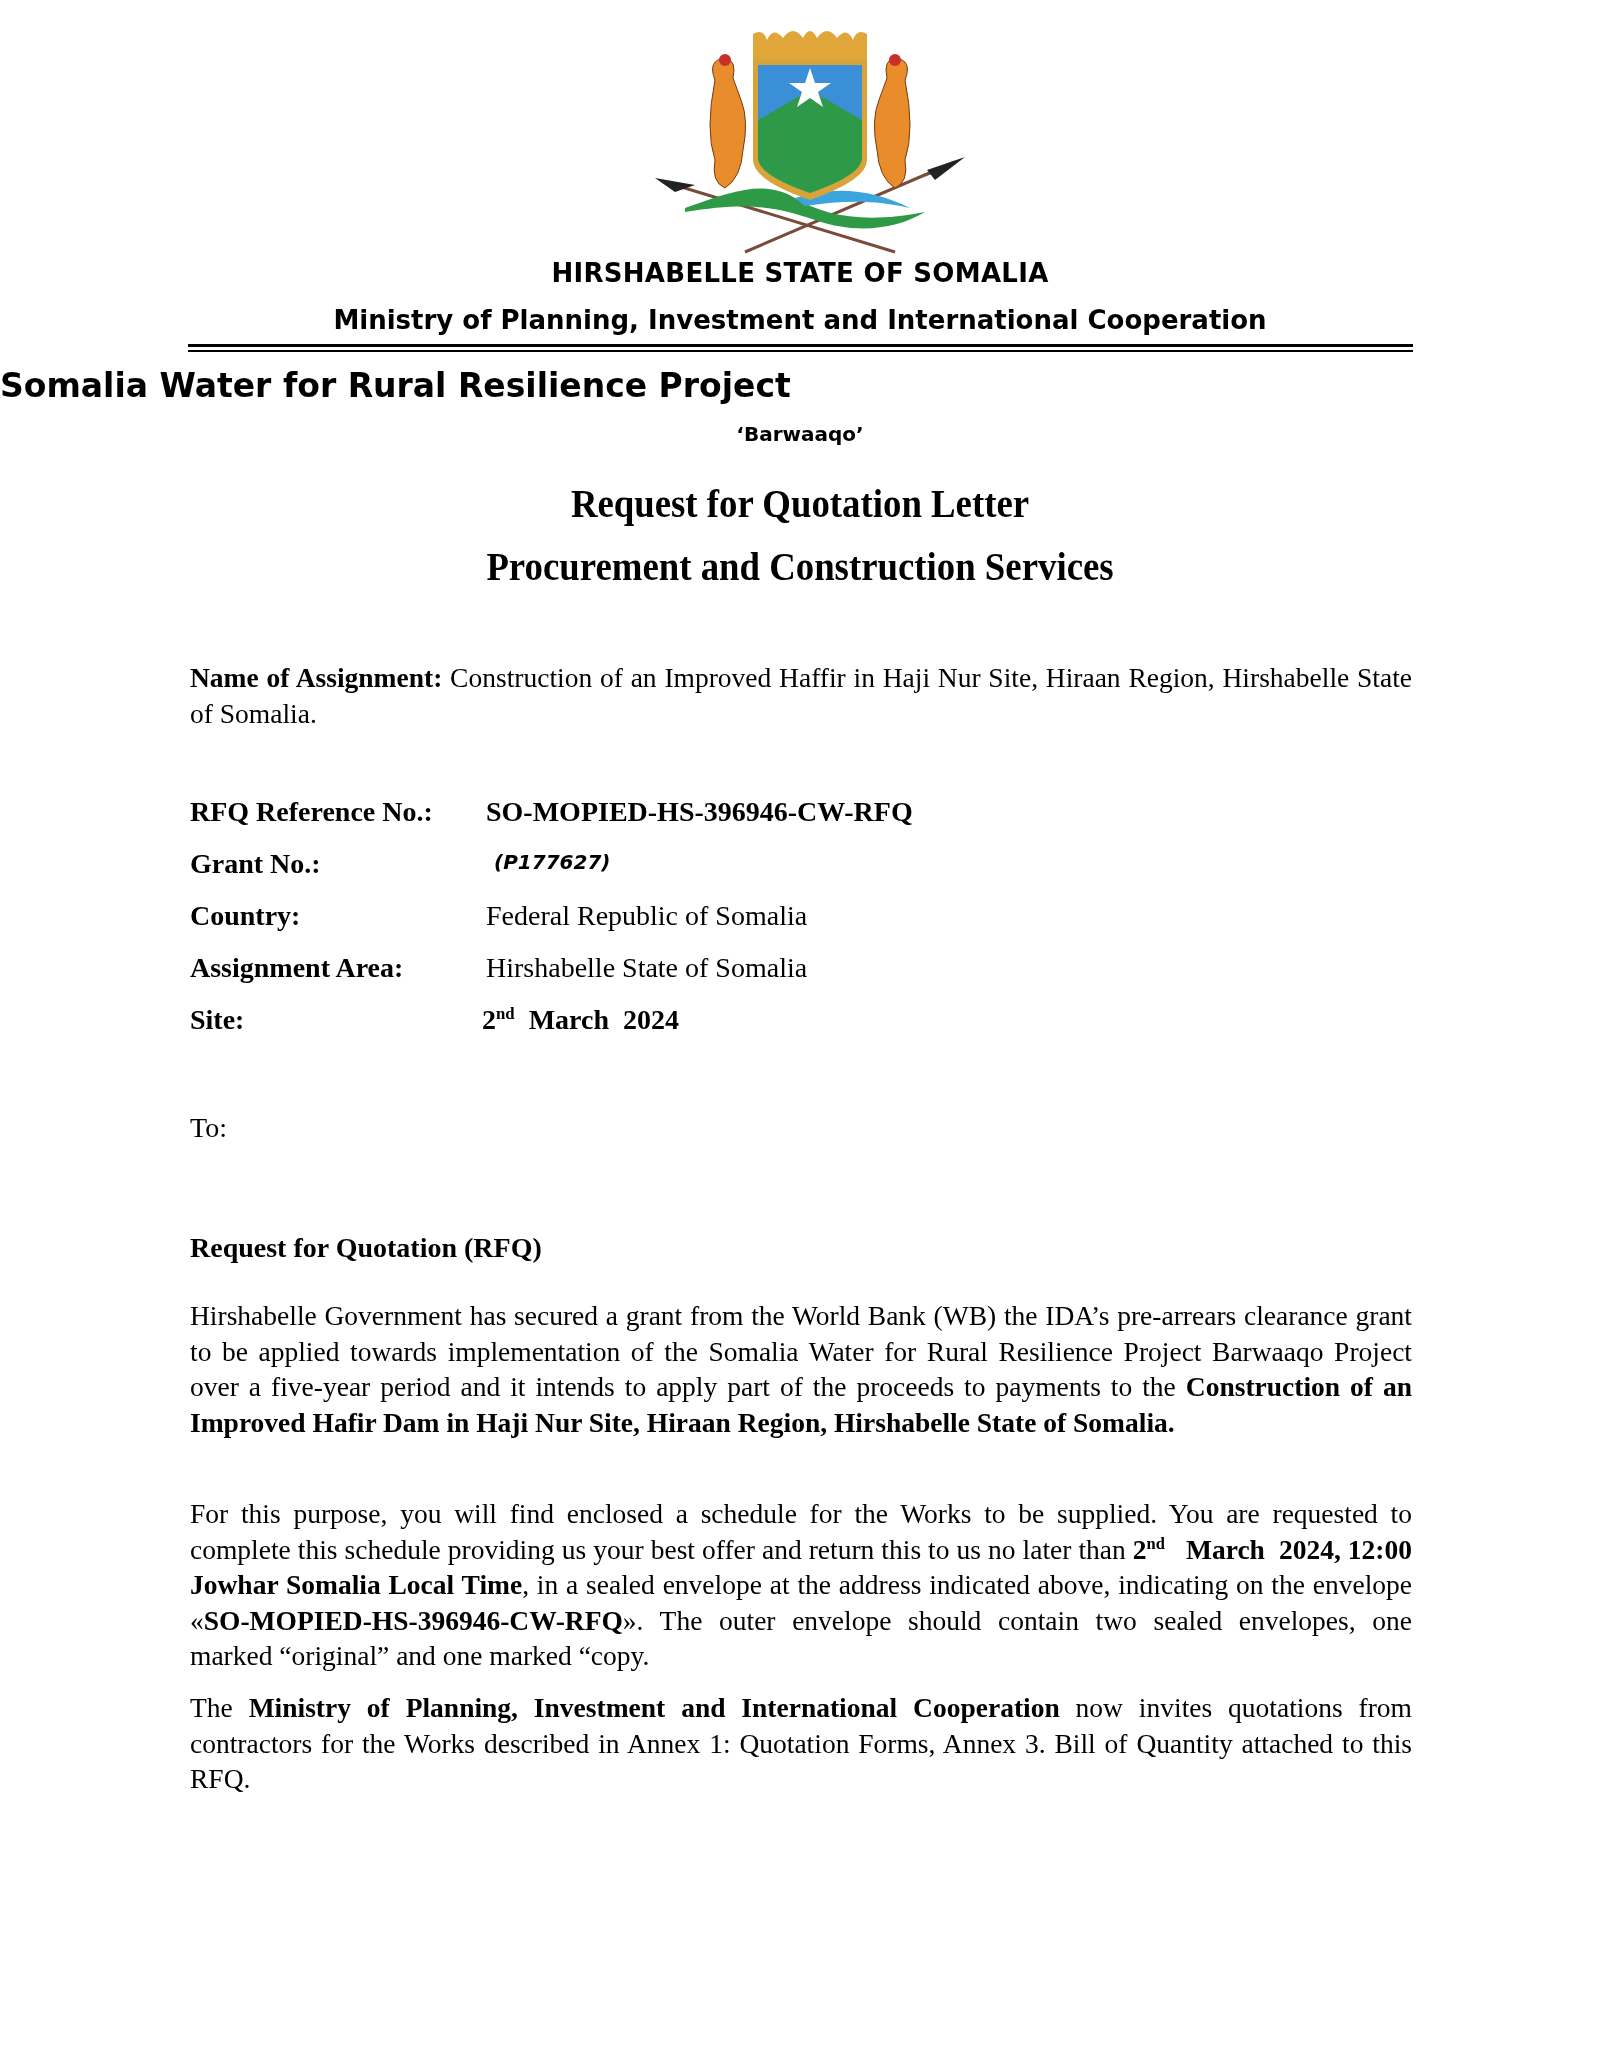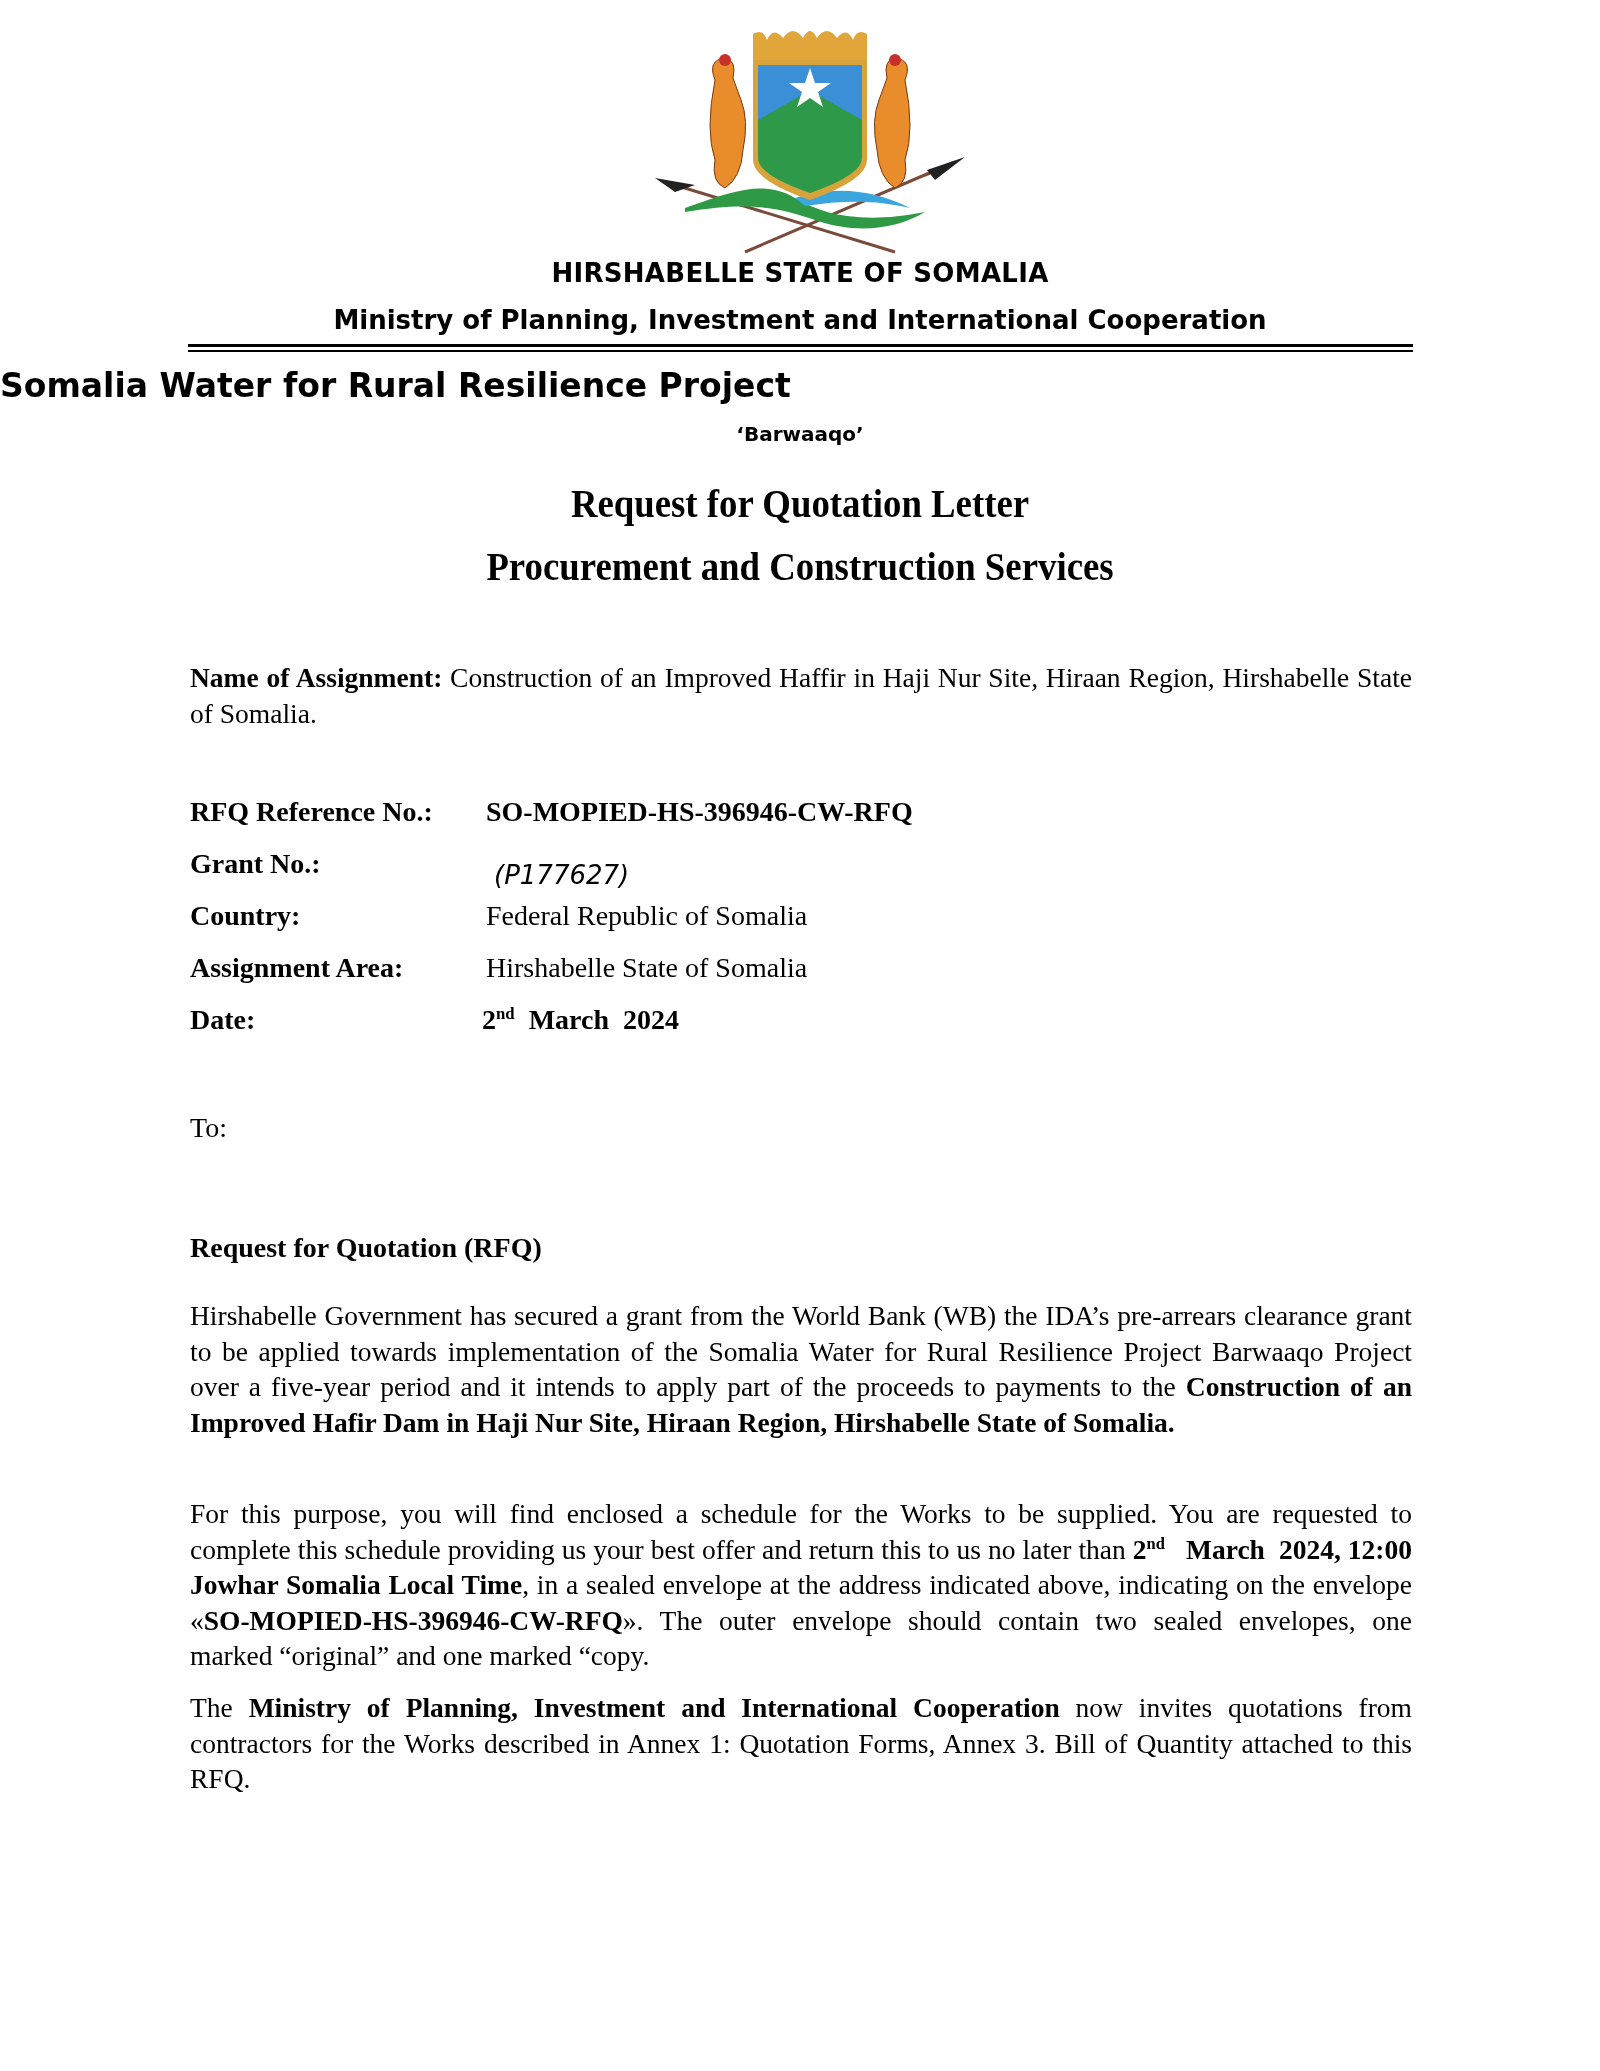--- a/index.html
+++ b/index.html
@@ -22,21 +22,21 @@
   .rfq-sub { position: absolute; left: 0; width: 1600px; top: 543px; text-align: center; font-size: 40px; font-weight: bold; transform: scaleX(0.92); }
 
   .body-text { font-family: "Liberation Serif", serif; font-size: 27.5px; line-height: 35.5px; }
   .assign { position: absolute; left: 190px; width: 1222px; top: 660px; text-align: justify; }
   .b { font-weight: bold; }
 
   .meta { position: absolute; left: 190px; top: 796px; width: 1000px; text-align: center; }
   .meta-row { position: relative; height: 52px; font-family: "Liberation Serif", serif; font-size: 28px; }
   .meta-label { position: absolute; left: 0; top: 0; font-weight: bold; }
   .meta-value { position: absolute; left: 296px; top: 0; }
-  .grant-val { font-family: "DejaVu Sans", sans-serif; font-style: italic; font-size: 26px; left: 304px; top: 12px; }
+  .grant-val { font-family: "DejaVu Sans", sans-serif; font-style: italic; font-size: 20px; left: 304px; top: 2px; font-weight: bold; }
   .date-val { font-weight: bold; left: 292px; }
   sup { font-size: 60%; vertical-align: super; line-height: 0; }
 
   .to { position: absolute; left: 190px; top: 1112px; font-family: "Liberation Serif", serif; font-size: 28px; font-weight: normal; }
   .rfq-head { position: absolute; left: 190px; top: 1232px; font-family: "Liberation Serif", serif; font-size: 28px; font-weight: bold; }
 
   .p1 { position: absolute; left: 190px; width: 1222px; top: 1298px; text-align: justify; }
   .p2 { position: absolute; left: 190px; width: 1222px; top: 1496px; text-align: justify; }
   .p3 { position: absolute; left: 190px; width: 1222px; top: 1690px; text-align: justify; }
 </style>
@@ -99,21 +99,21 @@
     </div>
     <div class="meta-row">
       <span class="meta-label">Country:</span>
       <span class="meta-value">Federal Republic of Somalia</span>
     </div>
     <div class="meta-row">
       <span class="meta-label">Assignment Area:</span>
       <span class="meta-value">Hirshabelle State of Somalia</span>
     </div>
     <div class="meta-row">
-      <span class="meta-label">Date:</span>
+      <span class="meta-label">Site:</span>
       <span class="meta-value date-val"><span>2</span><sup>nd</sup><span style="white-space:pre">  March  2024</span></span>
     </div>
   </div>
 
   <div class="to">To:</div>
   <div class="rfq-head">Request for Quotation (RFQ)</div>
 
   <div class="p1 body-text"><span>Hirshabelle  Government has secured a grant from the World Bank (WB) the IDA’s pre-arrears clearance grant to be applied towards implementation of the Somalia Water for Rural Resilience Project Barwaaqo Project over a five-year period and it intends to apply part of the proceeds to payments to the </span><span class="b">Construction of an Improved Hafir Dam in Haji Nur Site, Hiraan  Region, Hirshabelle  State of Somalia.</span></div>
 
   <div class="p2 body-text"><span>For this purpose, you will find enclosed a schedule for the Works to be supplied. You are requested to complete this schedule providing us your best offer and return this to us no later than </span><span class="b">2</span><sup class="b">nd</sup><span class="b" style="white-space:pre-wrap">   March  2024, 12:00 Jowhar Somalia Local Time</span><span>, in a sealed envelope at the address indicated above, indicating on the envelope «</span><span class="b">SO-MOPIED-HS-396946-CW-RFQ</span><span>». The outer envelope should contain two sealed envelopes, one marked “original” and one marked “copy.</span></div>

